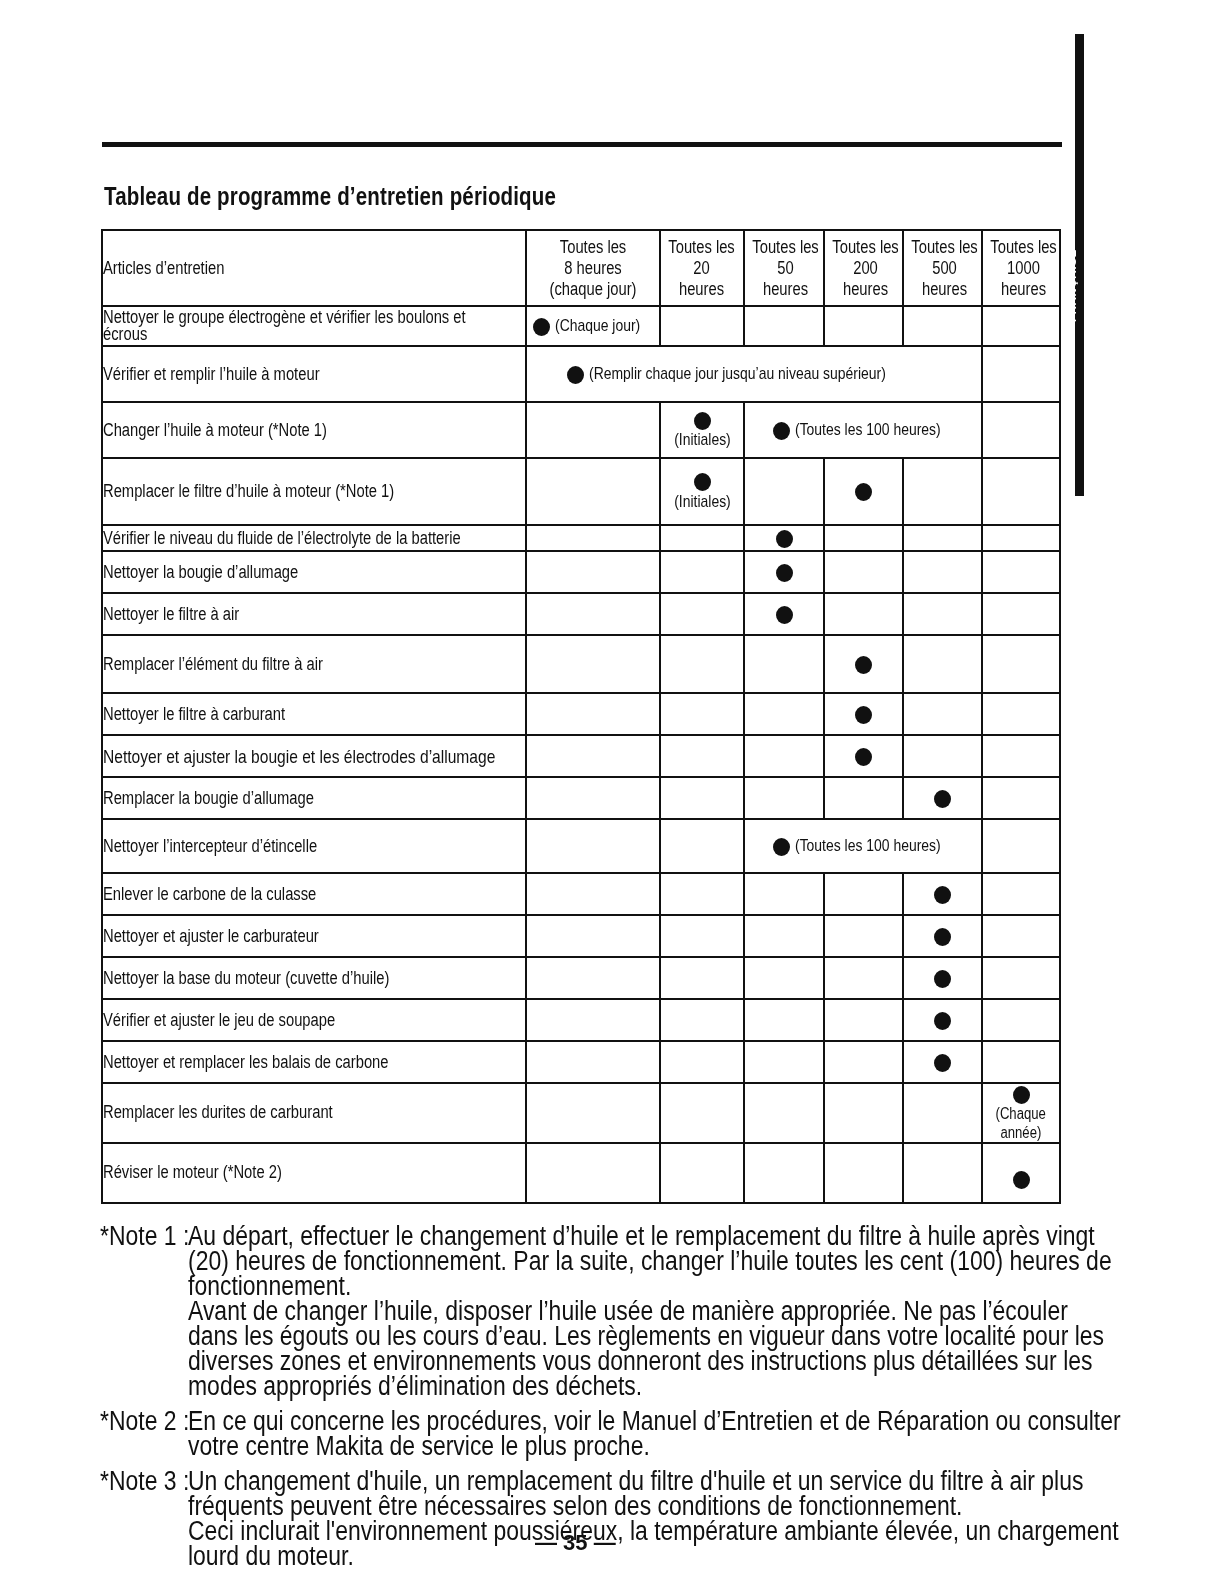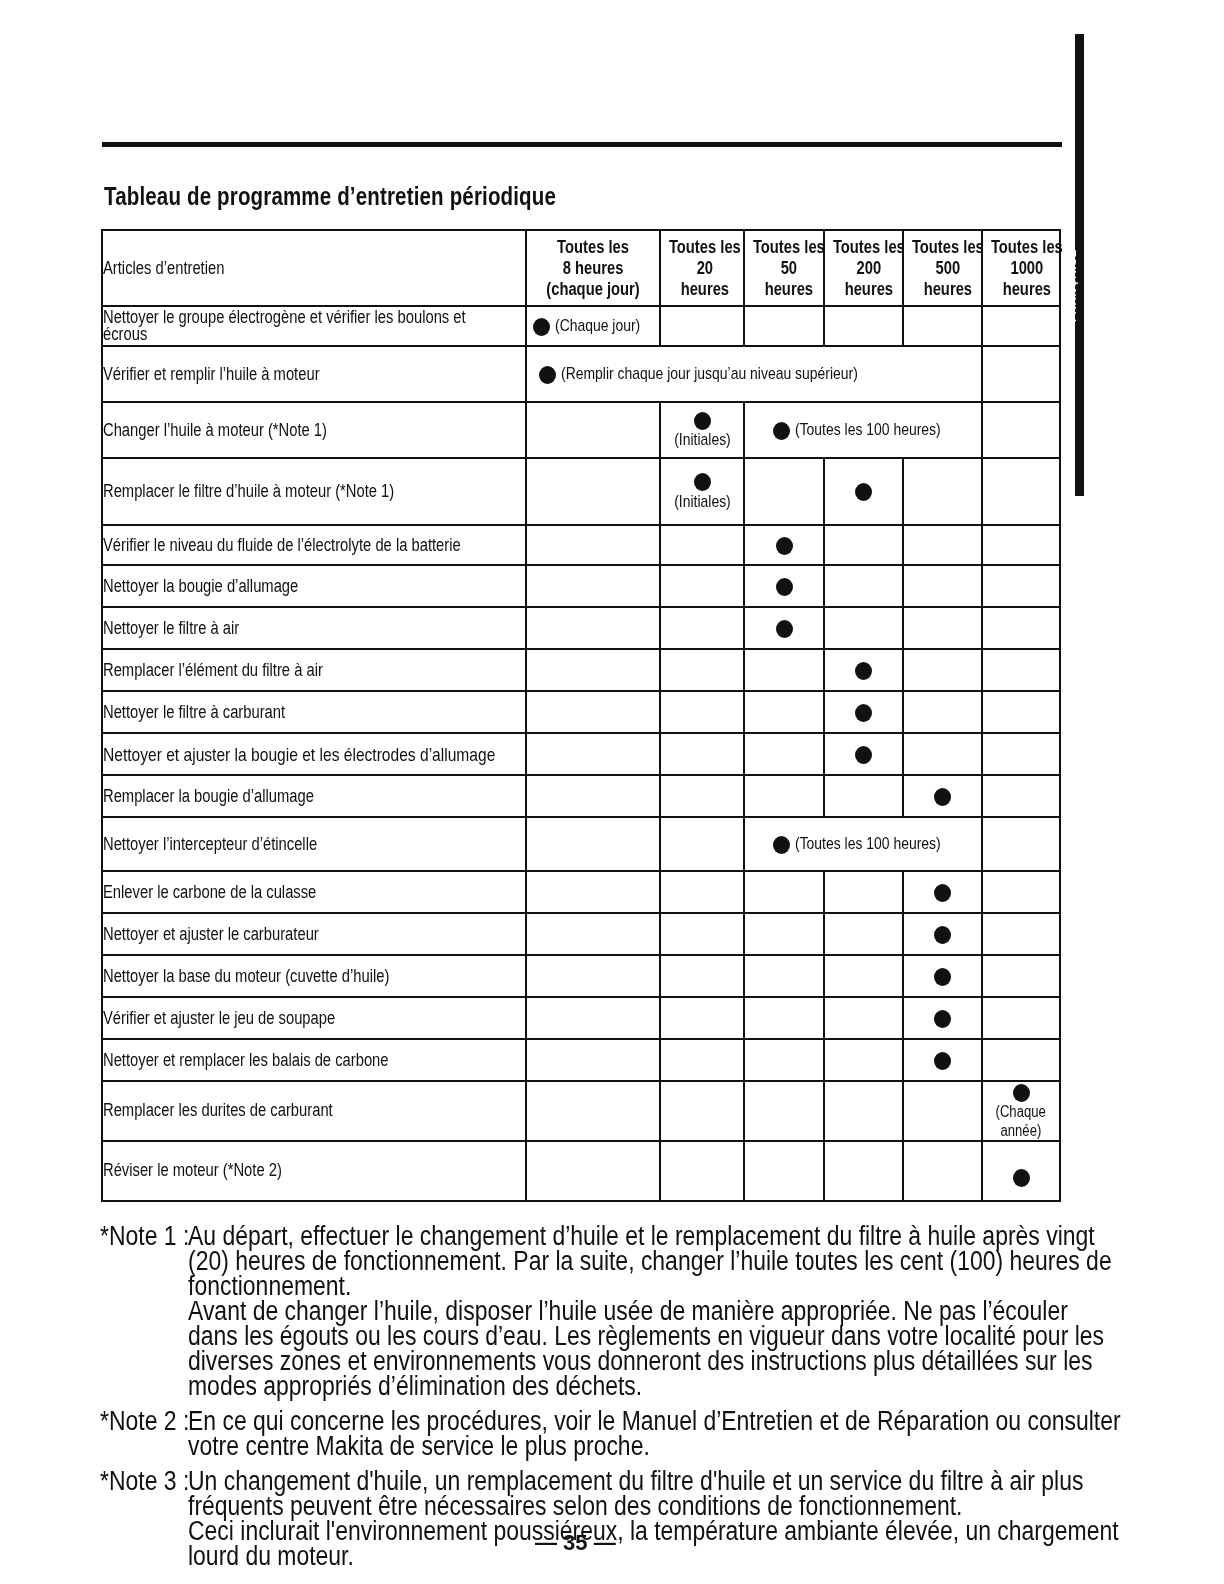--- a/index.html
+++ b/index.html
@@ -8,21 +8,21 @@
   .top-rule { position: absolute; left: 102px; top: 142px; width: 960px; height: 5px; background: #111; }
   .side-tab { position: absolute; left: 1075px; top: 34px; width: 9px; height: 462px; background: #111; }
   .side-tab-label { position: absolute; left: 1066px; top: 215px; width: 26px; height: 140px;
          writing-mode: vertical-rl; transform: rotate(180deg); font-size: 11px; font-weight: bold;
          color: #fff; letter-spacing: 1px; text-align: center; overflow: hidden; }
   .title { position: absolute; left: 104px; top: 182px; font-size: 25px; font-weight: bold;
            transform: scaleX(0.82); transform-origin: left top; white-space: nowrap; letter-spacing: 0.2px; }
   table.sched { position: absolute; left: 101px; top: 229px; width: 958px; border-collapse: collapse;
                 table-layout: fixed; font-size: 17px; }
   table.sched td, table.sched th { border: 2px solid #111; padding: 0; vertical-align: middle; }
-  table.sched th { font-weight: bold; text-align: center; line-height: 21px; font-size: 18px; }
+  table.sched th { font-weight: normal; text-align: center; line-height: 21px; font-size: 18px; }
   .cond { display: inline-block; transform: scaleX(0.82); transform-origin: center; white-space: nowrap; }
   .condl { display: inline-block; transform: scaleX(0.82); transform-origin: left center; white-space: nowrap; }
   td.item { padding-left: 12px; text-align: left; line-height: 17px; font-size: 18px; margin-top: 48px; }
   td.item .condl { white-space: normal; width: 500px; }
   td.c { text-align: center; position: relative; }
   .dot { display: inline-block; width: 17px; height: 18px; border-radius: 50%; background: #111; vertical-align: middle; }
   .notes { position: absolute; left: 100px; top: 1224px; width: 960px; font-size: 27px; line-height: 25px; }
   .note { position: relative; margin-bottom: 10px; }
   .note-label { position: absolute; left: 0; top: 0; transform: scaleX(0.85); transform-origin: left top; white-space: nowrap; }
   .note-body { margin-left: 88px; transform: scaleX(0.85); transform-origin: left top; width: 1100px; }
@@ -64,21 +64,21 @@
     <td class="c" style="text-align:left;padding-left:6px"><span class="dot"></span> <span class="condl">(Chaque jour)</span></td>
     <td class="c"></td>
         <td class="c"></td>
         <td class="c"></td>
         <td class="c"></td>
         <td class="c"></td>
   </tr>
 
   <tr style="height:56px">
     <td class="item"><span class="condl">Vérifier et remplir l’huile à moteur</span></td>
-    <td colspan="5" class="c" style="text-align:left;padding-left:12px;border-top-width:2px">
+    <td colspan="5" class="c" style="text-align:left;padding-left:40px;border-top-width:2px">
       <span class="dot"></span>
       <span class="condl">(Remplir chaque jour jusqu’au niveau supérieur)</span>
     </td>
     <td class="c"></td>
   </tr>
 
   <tr style="height:56px">
     <td class="item"><span class="condl">Changer l’huile à moteur (*Note 1)</span></td>
     <td class="c"></td>
     <td class="c" style="line-height:20px"><span class="dot"></span><br><span class="cond">(Initiales)</span></td>
@@ -89,21 +89,21 @@
   <tr style="height:67px">
     <td class="item"><span class="condl">Remplacer le filtre d’huile à moteur (*Note 1)</span></td>
     <td class="c"></td>
     <td class="c" style="line-height:20px"><span class="dot"></span><br><span class="cond">(Initiales)</span></td>
     <td class="c"></td>
     <td class="c"><span class="dot"></span></td>
     <td class="c"></td>
         <td class="c"></td>
   </tr>
 
-  <tr style="height:40px">
+  <tr style="height:26px">
     <td class="item"><span class="condl">Vérifier le niveau du fluide de l’électrolyte de la batterie</span></td>
     <td class="c"></td>
         <td class="c"></td>
     <td class="c"><span class="dot"></span></td>
     <td class="c"></td>
         <td class="c"></td>
         <td class="c"></td>
   </tr>
   <tr style="height:42px">
     <td class="item"><span class="condl">Nettoyer la bougie d’allumage</span></td>
@@ -117,21 +117,21 @@
   <tr style="height:42px">
     <td class="item"><span class="condl">Nettoyer le filtre à air</span></td>
     <td class="c"></td>
         <td class="c"></td>
     <td class="c"><span class="dot"></span></td>
     <td class="c"></td>
         <td class="c"></td>
         <td class="c"></td>
   </tr>
 
-  <tr style="height:42px">
+  <tr style="height:58px">
     <td class="item"><span class="condl">Remplacer l’élément du filtre à air</span></td>
     <td class="c"></td>
         <td class="c"></td>
         <td class="c"></td>
     <td class="c"><span class="dot"></span></td>
     <td class="c"></td>
         <td class="c"></td>
   </tr>
   <tr style="height:42px">
     <td class="item"><span class="condl">Nettoyer le filtre à carburant</span></td>

